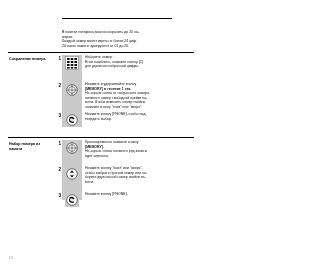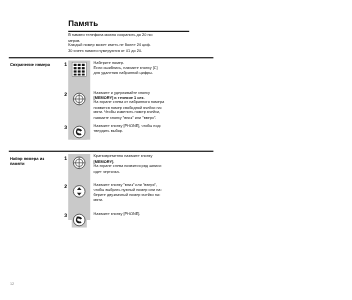--- a/index.html
+++ b/index.html
@@ -136,21 +136,20 @@
     font-size: 3.4px;
     color: #8a8a8a;
   }
 </style>
 </head>
 <body>
 
 <div class="page">
 
   <div class="title-block">
-    <div class="page-title">Память</div>
     <div class="title-rule"></div>
   </div>
 
   <div class="intro">
     <p>В памяти телефона можно сохранить до 20 но-</p>
     <p>меров.</p>
     <p>Каждый номер может иметь не более 24 циф.</p>
     <p>20 ячеек памяти нумеруются от 01 до 20.</p>
   </div>
 

